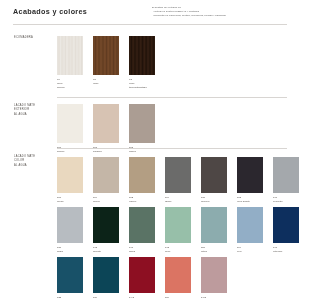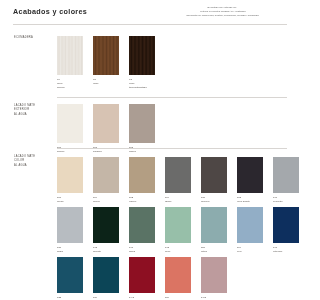--- a/index.html
+++ b/index.html
@@ -21,21 +21,20 @@
     height: 300px;
     box-sizing: border-box;
   }
 
   
   .header {
     position: absolute;
     left: 0; top: 0;
     width: 300px;
     height: 26px;
-    text-align: center;
   }
   .page-title {
     position: absolute;
     left: 13px;
     top: 7px;
     font-size: 7.2px;
     font-weight: bold;
     letter-spacing: 0.35px;
     color: #2b2b2b;
     white-space: nowrap;

